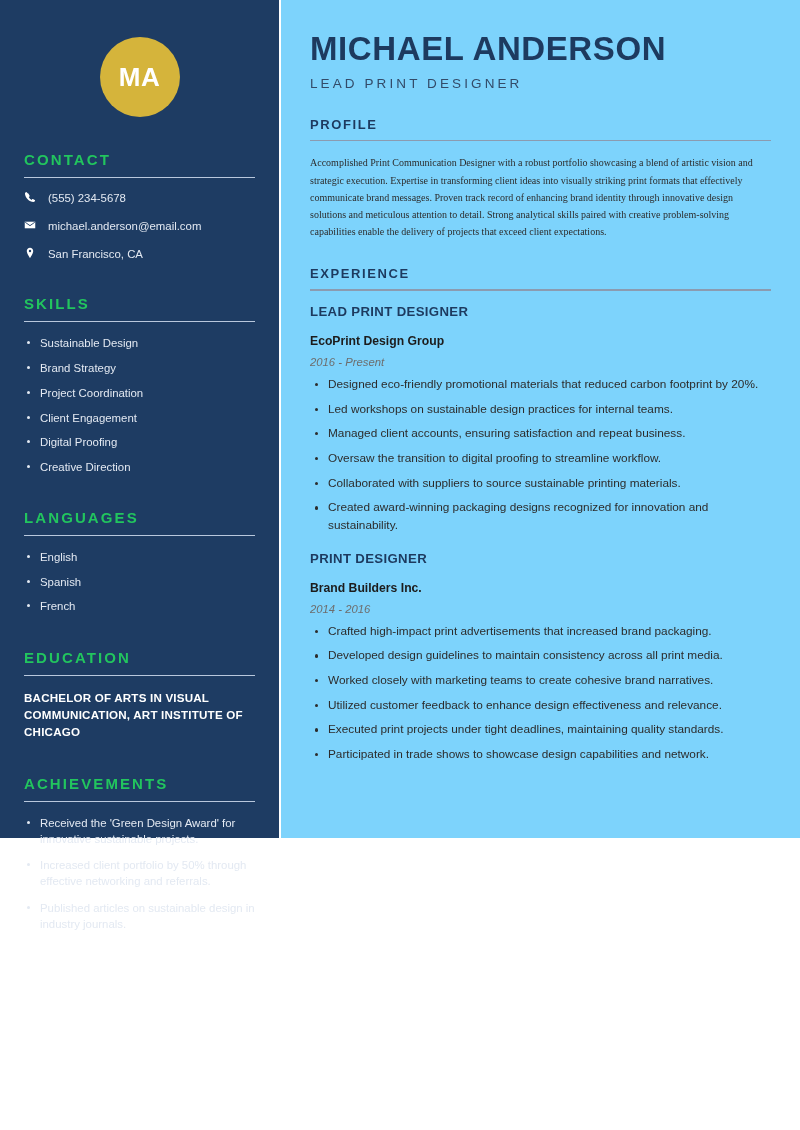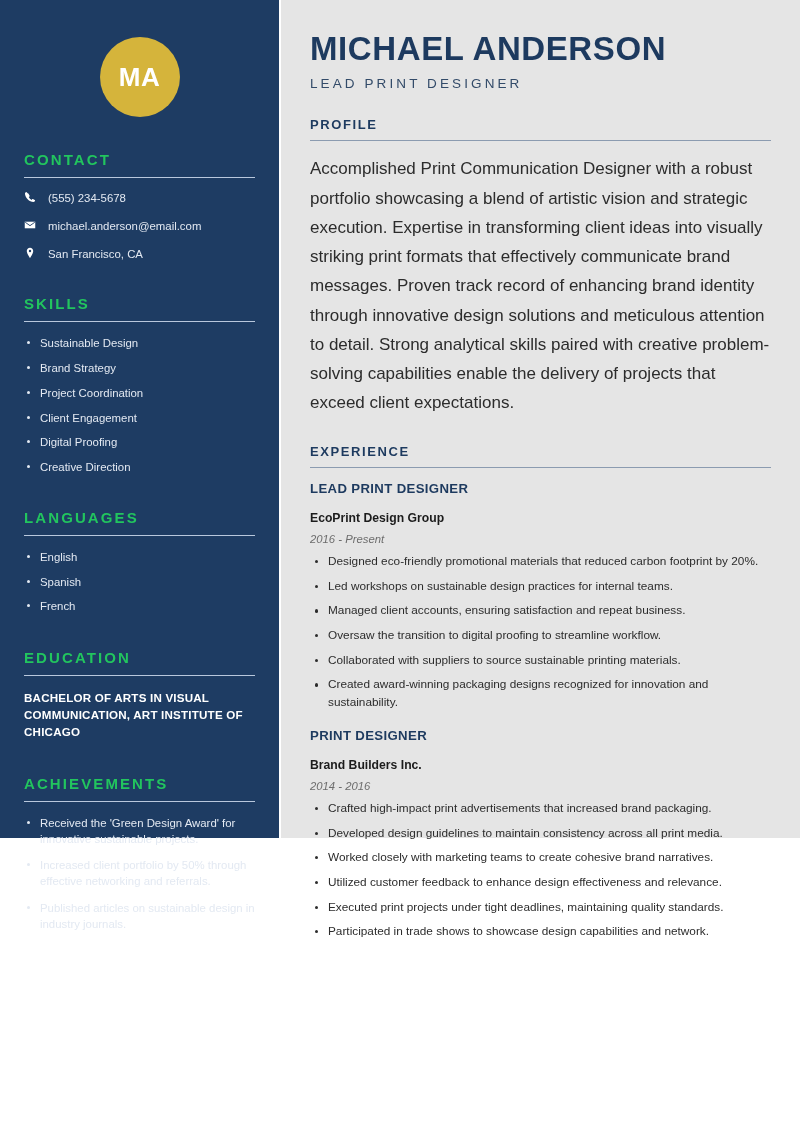--- a/index.html
+++ b/index.html
@@ -118,21 +118,21 @@
     font-size: 11.6px;
     font-weight: bold;
     color: #ffffff;
     line-height: 1.5;
     letter-spacing: 0.2px;
   }
 
   
   .main {
     flex: 1;
-    background: #e5e5e5;
+    background: #7dd3fc;
     box-sizing: border-box;
     padding: 30px 29px 0 29px;
     border-left: 2px solid #ffffff;
   }
   .name {
     font-size: 33px;
     font-weight: bold;
     color: #1d3a5f;
     letter-spacing: 0.6px;
     margin: 0;
@@ -152,25 +152,26 @@
     color: #1d3a5f;
     letter-spacing: 1.6px;
     margin: 0 0 8px 0;
   }
   .main-rule {
     height: 1.5px;
     background: #8b9bb0;
     margin-bottom: 13px;
   }
   .profile-text {
-    font-size: 17px;
+    font-size: 10px;
     color: #2c2c2c;
     line-height: 1.72;
     margin: 0;
     text-align: left;
+    font-family: Liberation Serif, serif;
   }
   .exp-entry { margin-bottom: 16px; }
   .exp-role {
     font-size: 13.2px;
     font-weight: bold;
     color: #1d3a5f;
     letter-spacing: 0.35px;
     margin: 0 0 5px 0;
   }
   .exp-company {

